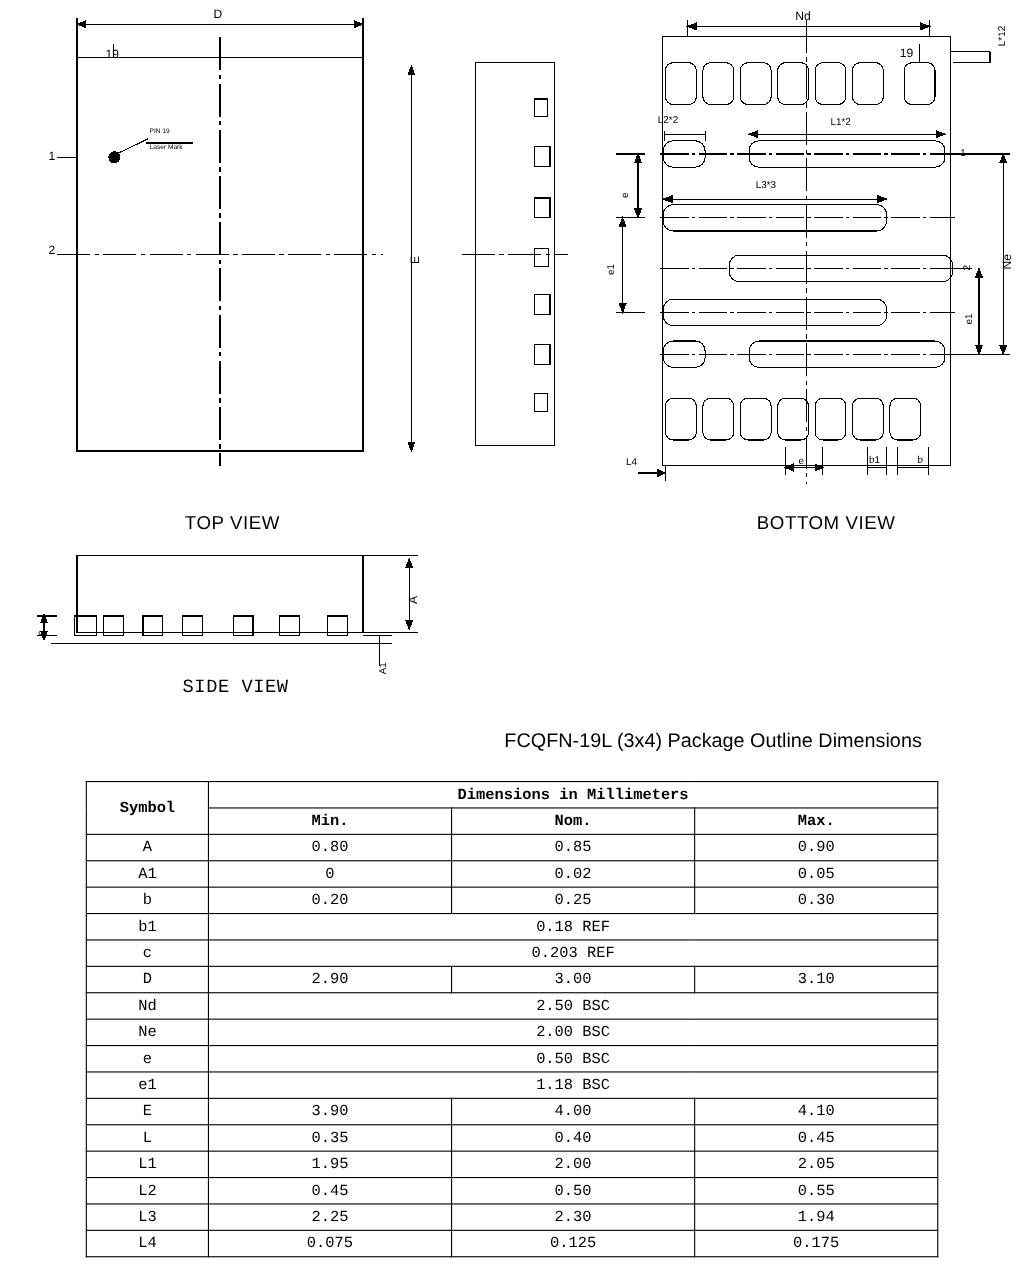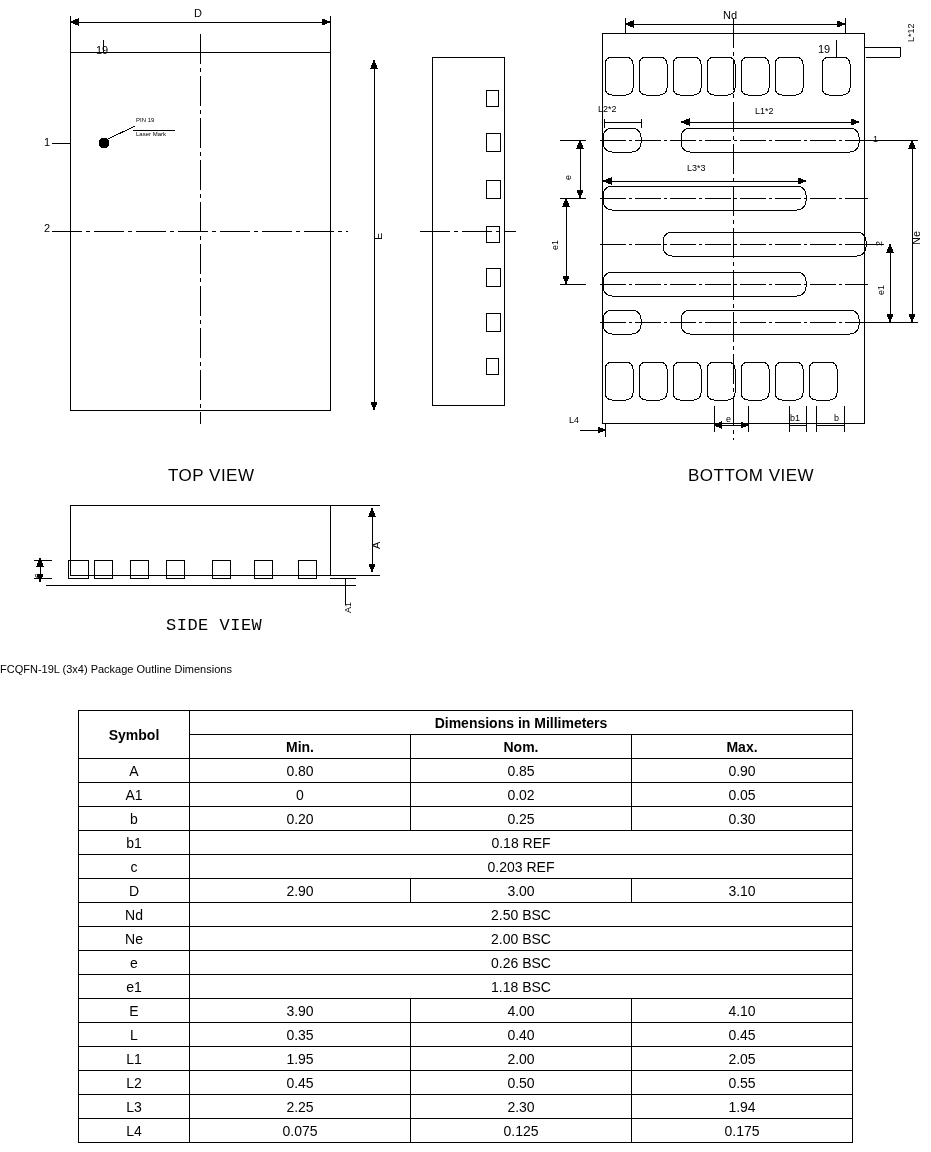--- a/index.html
+++ b/index.html
@@ -18,25 +18,25 @@
   svg.dwg{position:absolute;left:0;top:0;}
   .lbl{position:absolute;font-family:"Liberation Sans",sans-serif;font-size:11px;color:#000;white-space:nowrap;}
   .lbl.small{font-size:9px;}
   .lbl.tiny{font-size:6px;}
   .rot90{transform:rotate(-90deg);transform-origin:left top;}
   .viewname{position:absolute;font-size:17px;letter-spacing:.5px;}
 
   
   .title{
     position:absolute;left:0;top:663px;width:838px;
-    text-align:left;font-size:11px;
+    text-align:right;font-size:18px;
   }
 
   
-  .tablewrap{position:absolute;left:78px;top:710px;width:775px;}
+  .tablewrap{position:absolute;left:78px;top:710px;width:775px;font-family:Liberation Mono, monospace;}
   table{border-collapse:collapse;width:775px;font-size:14px;}
   th,td{border:1px solid #000;text-align:center;padding:2px 0;height:19px;}
   td.sym, th.sym{width:110px;}
   td.v, th.v{width:auto;text-align:center;}
   
   table{border:1px solid #000;}
 </style>
 </head>
 <body>
 
@@ -293,21 +293,21 @@
           <tr>
             <td class="sym">Nd</td>
             <td colspan="3" class="v">2.50 BSC</td>
           </tr>
           <tr>
             <td class="sym">Ne</td>
             <td colspan="3" class="v">2.00 BSC</td>
           </tr>
           <tr>
             <td class="sym">e</td>
-            <td colspan="3" class="v">0.26 BSC</td>
+            <td colspan="3" class="v">0.50 BSC</td>
           </tr>
           <tr>
             <td class="sym">e1</td>
             <td colspan="3" class="v">1.18 BSC</td>
           </tr>
           <tr>
             <td class="sym">E</td>
             <td class="v">3.90</td>
             <td class="v">4.00</td>
             <td class="v">4.10</td>

